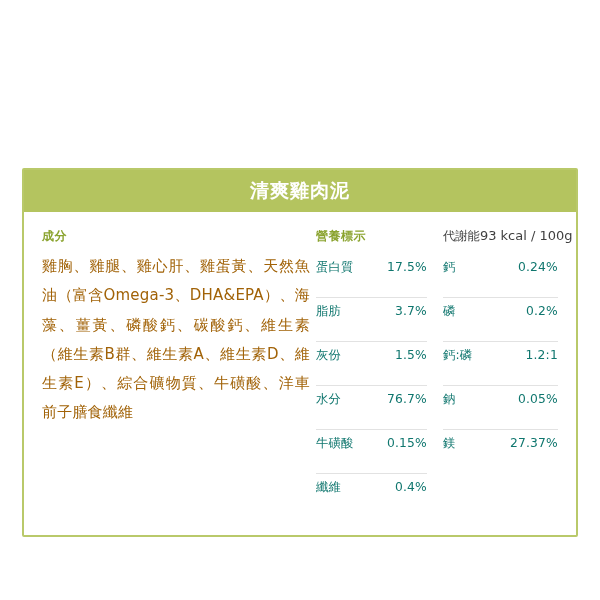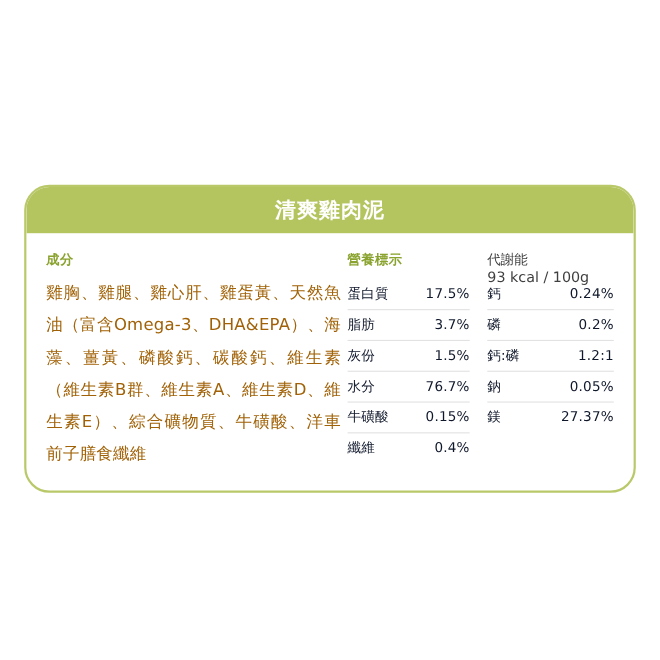--- a/index.html
+++ b/index.html
@@ -19,21 +19,21 @@
     height: 600px;
     background: #ffffff;
   }
   .card {
     position: absolute;
     left: 22px;
     top: 168px;
     width: 556px;
     box-sizing: border-box;
     border: 2px solid #b9c96a;
-    border-radius: 23px;
+    border-radius: 2px;
     background: #ffffff;
     overflow: hidden;
   }
   .card-header {
     background: #b4c45f;
     height: 42px;
     display: flex;
     align-items: center;
     justify-content: center;
   }
@@ -84,36 +84,35 @@
     align-items: flex-start;
   }
   .nut-head .sec-title { margin-bottom: 0; }
   .met-label {
     color: #3f3f3f;
     font-size: 12.3px;
     display: flex;
     justify-content: space-between;
     align-items: baseline;
     white-space: nowrap;
-    flex-direction: column;
   }
   .met-label .met-value {
     font-size: 13px;
   }
   .rows {
     margin-top: 6px;
   }
   .nrow {
     display: flex;
     justify-content: space-between;
     align-items: baseline;
     border-bottom: 1px solid #e2e2e2;
-    padding: 4px 0 4px 0;
+    padding: 4px 0 20px 0;
     font-size: 12.3px;
-    color: #0f172a;
+    color: #0f766e;
     line-height: 1.55;
   }
   .nrow:last-child { border-bottom: none; }
   .nrow .k { letter-spacing: .2px; }
   .nrow .v { letter-spacing: .2px; }
 </style>
 </head>
 <body>
 
 <div class="page">

